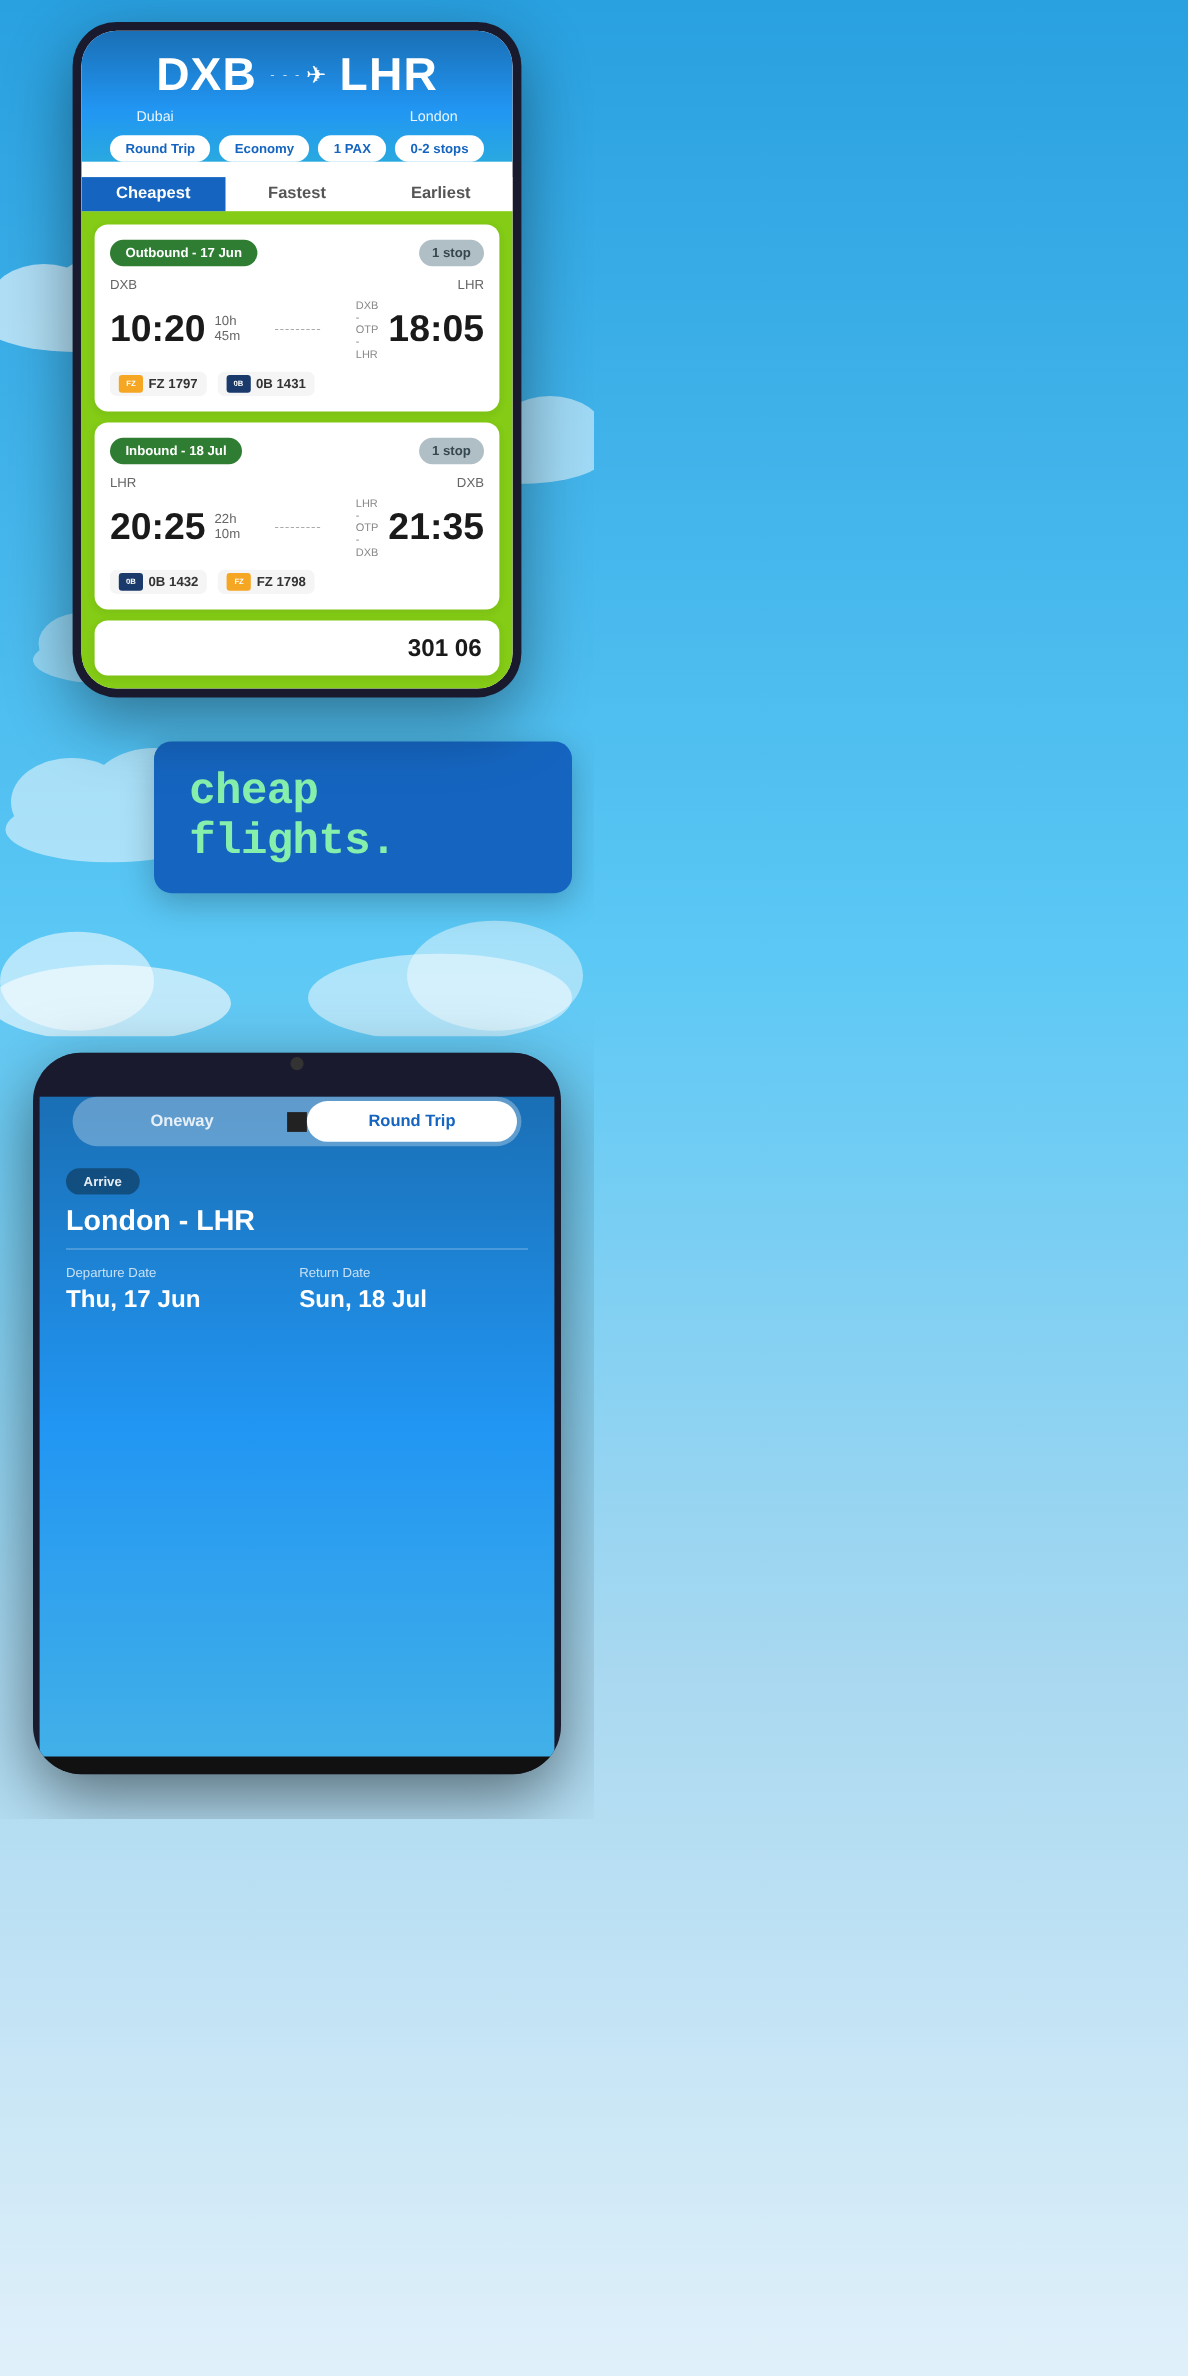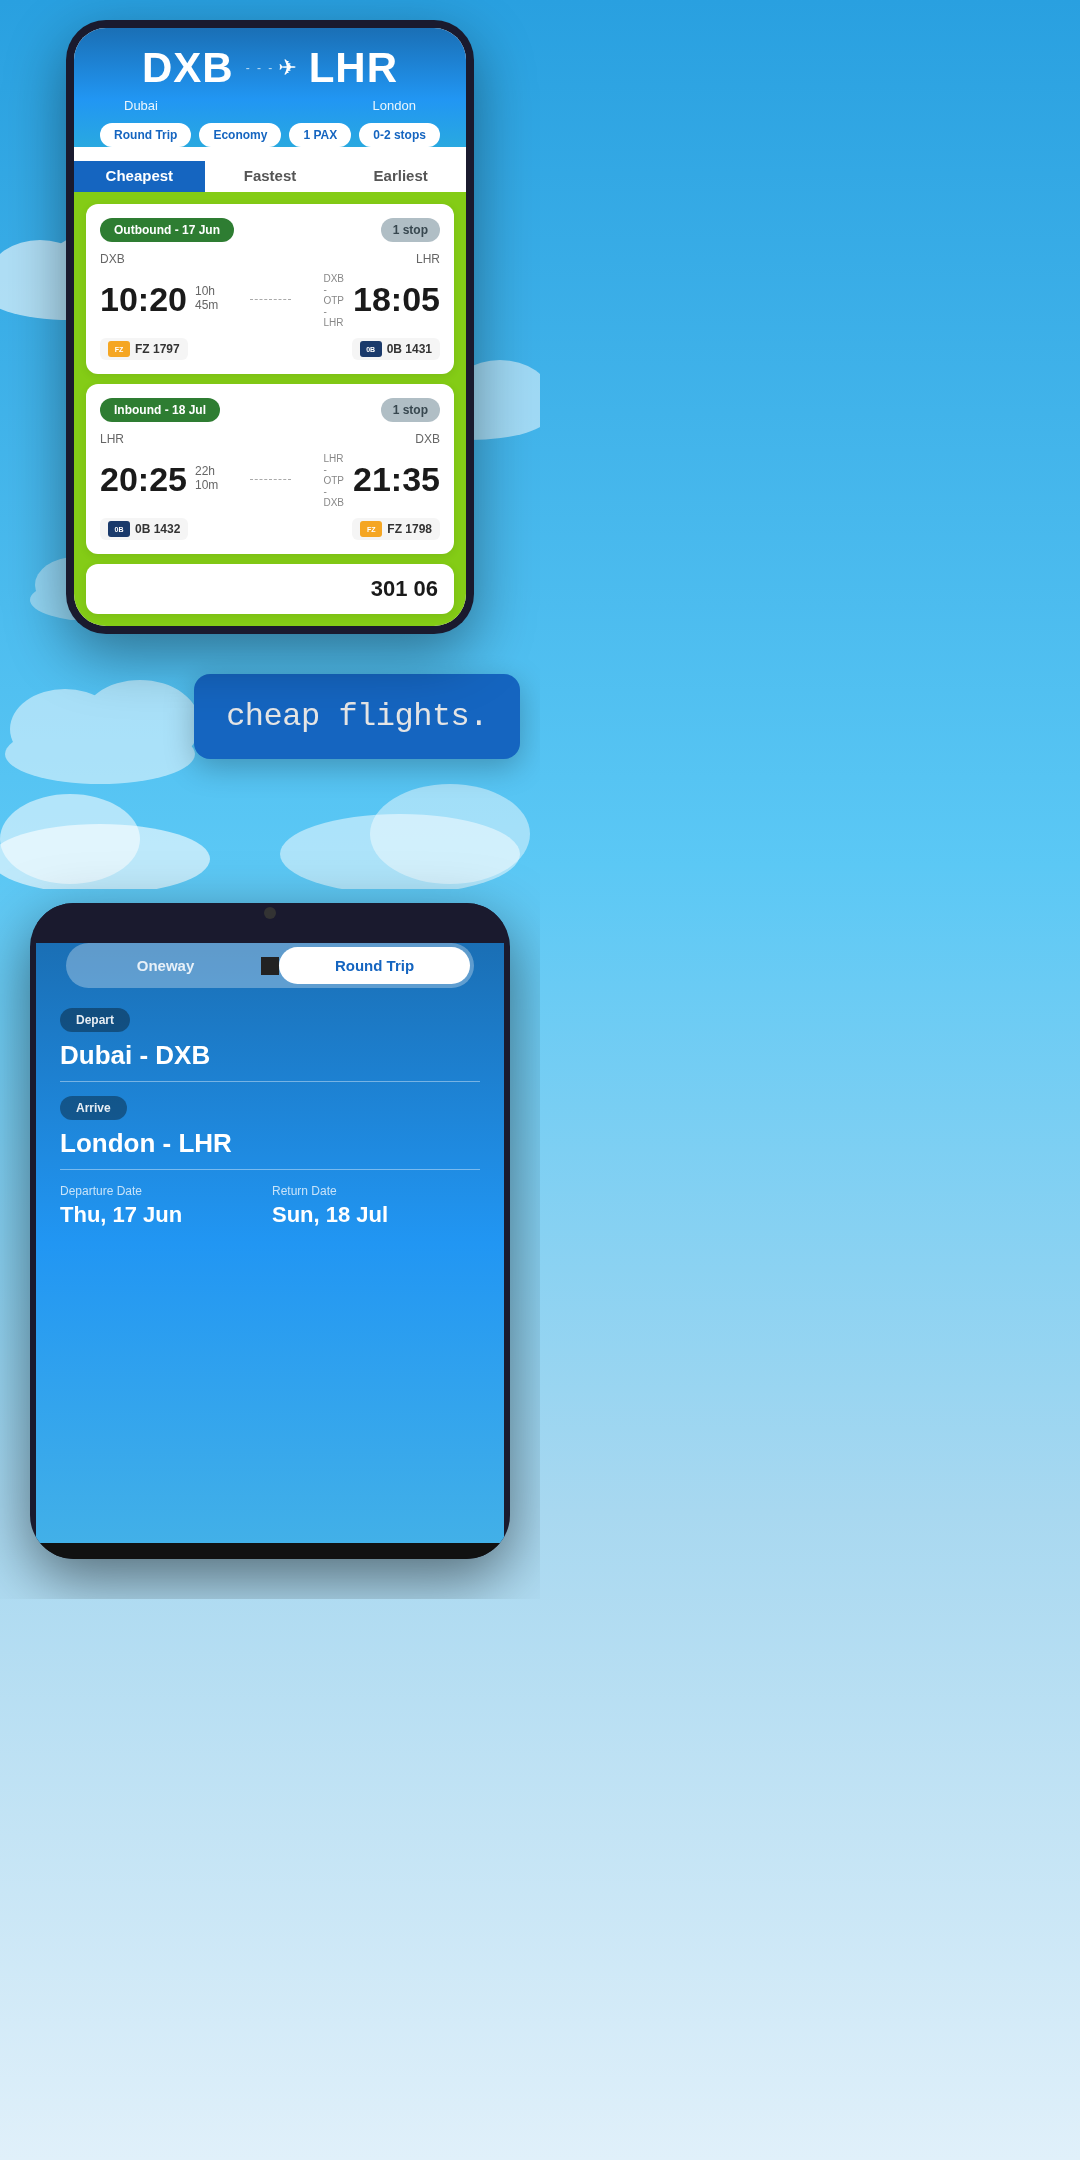--- a/index.html
+++ b/index.html
@@ -209,21 +209,20 @@
     .route-path {
       font-size: 10px;
       color: #888;
       margin-top: 3px;
     }
 
     .airlines-row {
       display: flex;
       gap: 10px;
       align-items: center;
-      justify-content: space-between;
     }
 
     .airline-badge {
       display: flex;
       align-items: center;
       gap: 5px;
       background: #f5f5f5;
       border-radius: 6px;
       padding: 3px 8px;
       font-size: 12px;
@@ -257,23 +256,23 @@
 
     .cheap-flights-box {
       background: #1565c0;
       border-radius: 16px;
       padding: 24px 32px;
       box-shadow: 0 8px 30px rgba(0,0,0,0.25);
       max-width: 380px;
     }
 
     .cheap-flights-text {
-      color: #e5e5e5;
-      font-size: 32px;
-      font-weight: 400;
+      color: #86efac;
+      font-size: 40px;
+      font-weight: 700;
       letter-spacing: -0.5px;
       font-family: 'Courier New', monospace;
     }
 
     
     .phone-2 {
       position: relative;
       z-index: 10;
       width: 480px;
       margin: 0 auto 40px auto;
@@ -571,24 +570,20 @@
             <div style="width:18px;height:18px;background:#222;border-radius:50;"></div>
           </div>
           <div class="trip-option active-rt">
             <span>Round Trip</span>
           </div>
         </div>
       </div>
 
       <div class="search-form">
 
-        <div>
-          <span class="field-label">Depart</span>
-          <div class="field-value">Dubai - DXB</div>
-        </div>
 
         <div>
           <span class="field-label">Arrive</span>
           <div class="field-value">London - LHR</div>
         </div>
 
         <div class="dates-row">
           <div class="date-field">
             <div class="date-label">Departure Date</div>
             <div class="date-value">Thu, 17 Jun</div>

